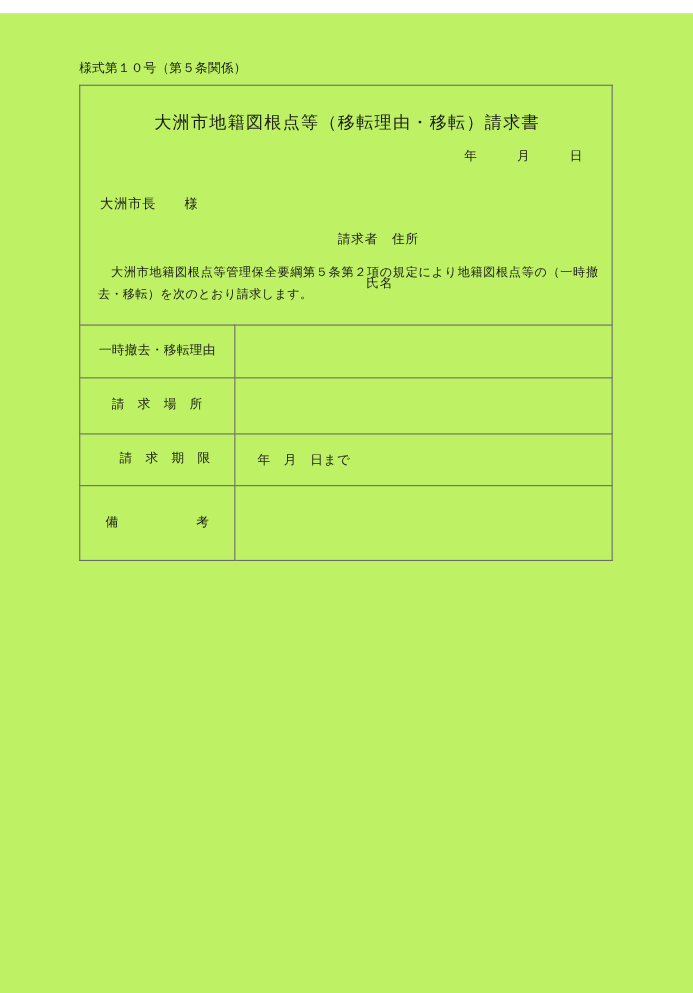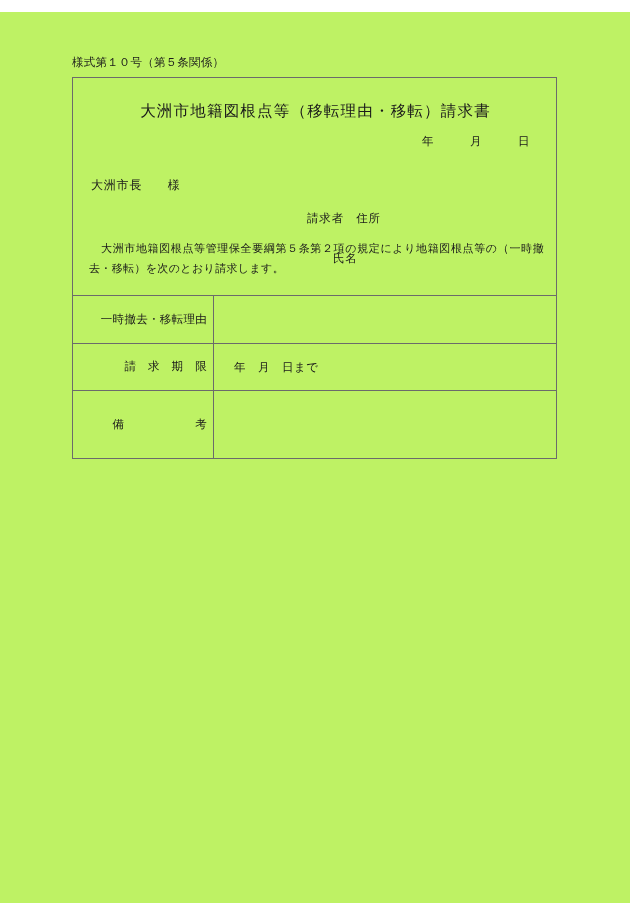--- a/index.html
+++ b/index.html
@@ -115,21 +115,21 @@
     table-layout: fixed;
   }
   .form-table td {
     border: 1px solid #6b6b6b;
     padding: 0;
     vertical-align: middle;
     font-size: 11.5px;
   }
   .form-table .label-cell {
     width: 128px;
-    text-align: right;
+    text-align: center;
     padding: 4px 6px;
     line-height: 1.55;
     letter-spacing: 0.3px;
   }
   .form-table .label-cell .lbl {
     display: block;
     white-space: pre;
   }
   .form-table .value-cell {
     padding: 4px 10px 4px 32px;
@@ -169,20 +169,26 @@
 
   <table class="form-table">
     <tbody>
       <tr class="row-reason">
         <td class="label-cell">
           <span class="lbl">一時撤去・移転理由</span>
         </td>
         <td class="value-cell"></td>
       </tr>
 
+      <tr class="row-place">
+        <td class="label-cell">
+          <span class="lbl">請　求　場　所</span>
+        </td>
+        <td class="value-cell"></td>
+      </tr>
 
 
       <tr class="row-deadline">
         <td class="label-cell">
           <span class="lbl">請　求　期　限</span>
         </td>
         <td class="value-cell">年　月　日まで</td>
       </tr>
 
       <tr class="row-remarks">

